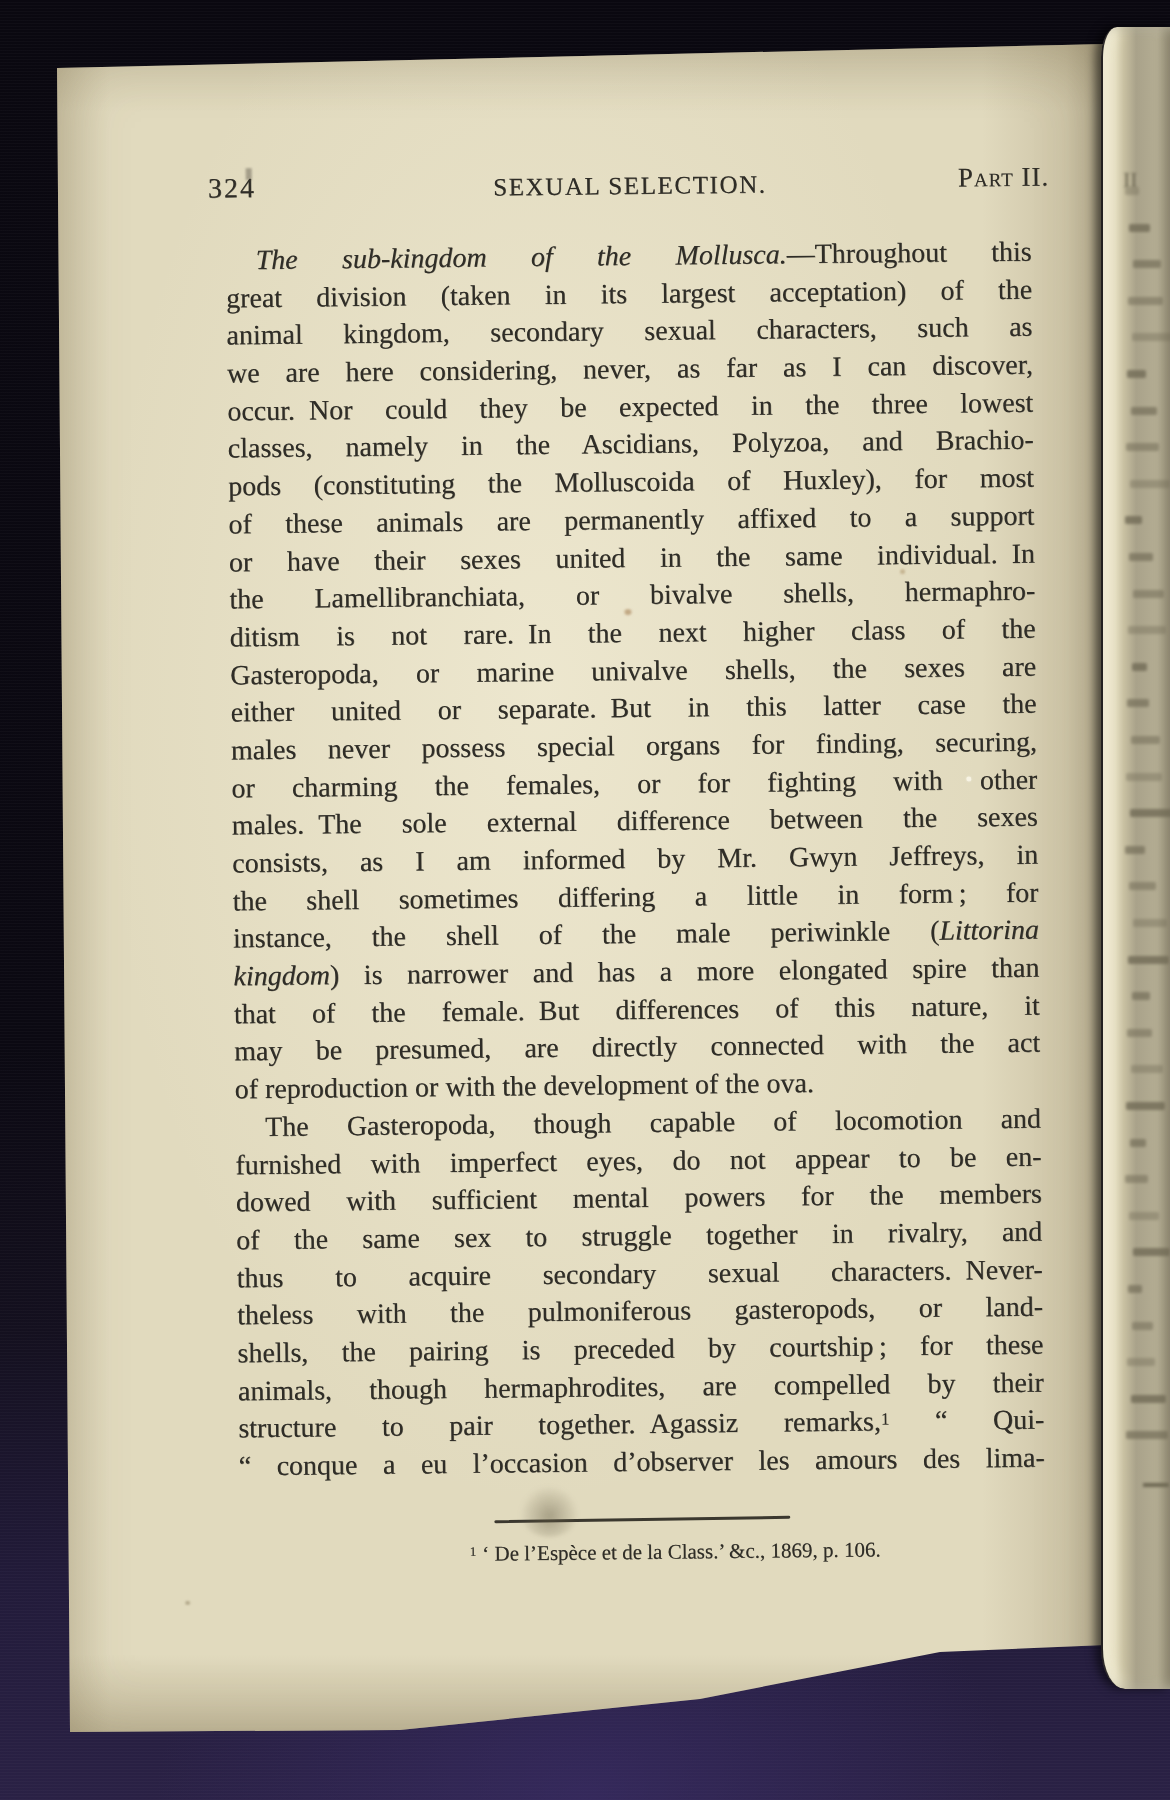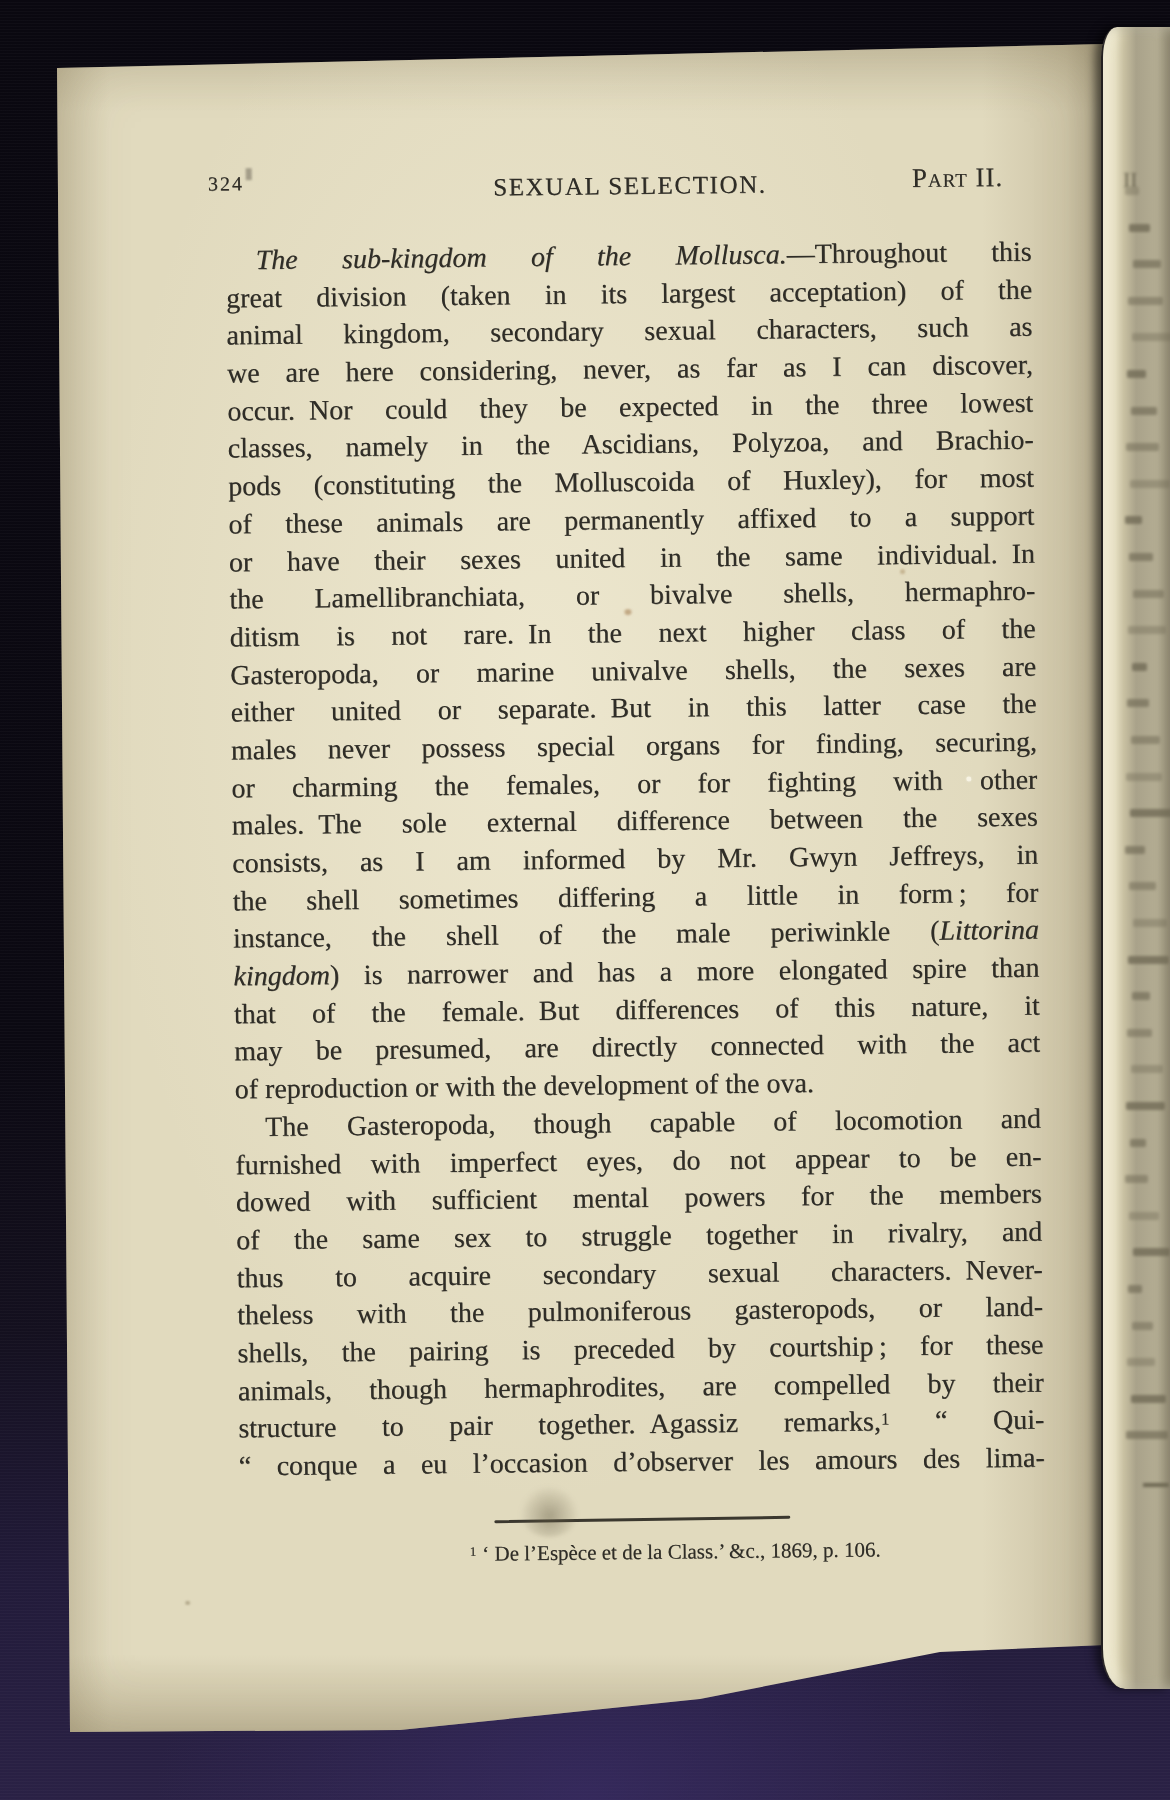--- a/index.html
+++ b/index.html
@@ -18,26 +18,26 @@
           radial-gradient(ellipse at 46% 38%, rgba(238,232,208,.9) 0%, rgba(238,232,208,0) 55%),
           linear-gradient(90deg, rgba(128,112,76,.18) 0%, rgba(128,112,76,0) 5% 88%, rgba(128,112,76,.20) 96%, rgba(96,83,55,.38) 100%),
           linear-gradient(180deg, rgba(120,105,70,.16) 0%, rgba(120,105,70,0) 4% 95%, rgba(120,105,70,.30) 100%),
           var(--paper,#e0d9bd);
         clip-path:polygon(0px 24px,1051px 0px,1048px 1601px,883px 1608px,643px 1655px,343px 1686px,13px 1688px);
         box-shadow:inset 0 0 70px rgba(105,92,60,.30);}
   .page-content{position:absolute;inset:0;transform:rotate(-0.62deg);transform-origin:580px 800px;
         color:var(--ink,#2f2d27);}
 
   
-  .pageno{position:absolute;left:158px;top:124px;font-size:20px;letter-spacing:2px;
+  .pageno{position:absolute;left:158px;top:124px;font-size:28px;letter-spacing:2px;
           text-shadow:.4px .3px 0 rgba(47,45,39,.55);}
   .running-title{position:absolute;left:580px;top:128px;transform:translateX(-50%);
           font-size:25px;letter-spacing:1.6px;white-space:nowrap;
           text-shadow:.4px .3px 0 rgba(47,45,39,.6);}
-  .part-label{position:absolute;left:862px;top:122px;font-size:27px;font-variant-caps:small-caps;
+  .part-label{position:absolute;left:908px;top:122px;font-size:27px;font-variant-caps:small-caps;
           letter-spacing:1px;white-space:nowrap;text-shadow:.3px .3px 0 rgba(47,45,39,.5);}
 
   
   .body-text{position:absolute;left:175px;top:193px;width:806px;font-size:28px;line-height:37.7px;
           text-shadow:.45px .3px 0 rgba(45,43,37,.55);}
   .line{height:37.7px;overflow:hidden;text-align:justify;text-align-last:justify;white-space:normal;}
   .line.ind{text-indent:30px;}
   .line.pl{text-align-last:left;}
   .line i{font-style:italic;}
   .line sup{font-size:17px;vertical-align:6px;line-height:0;}

